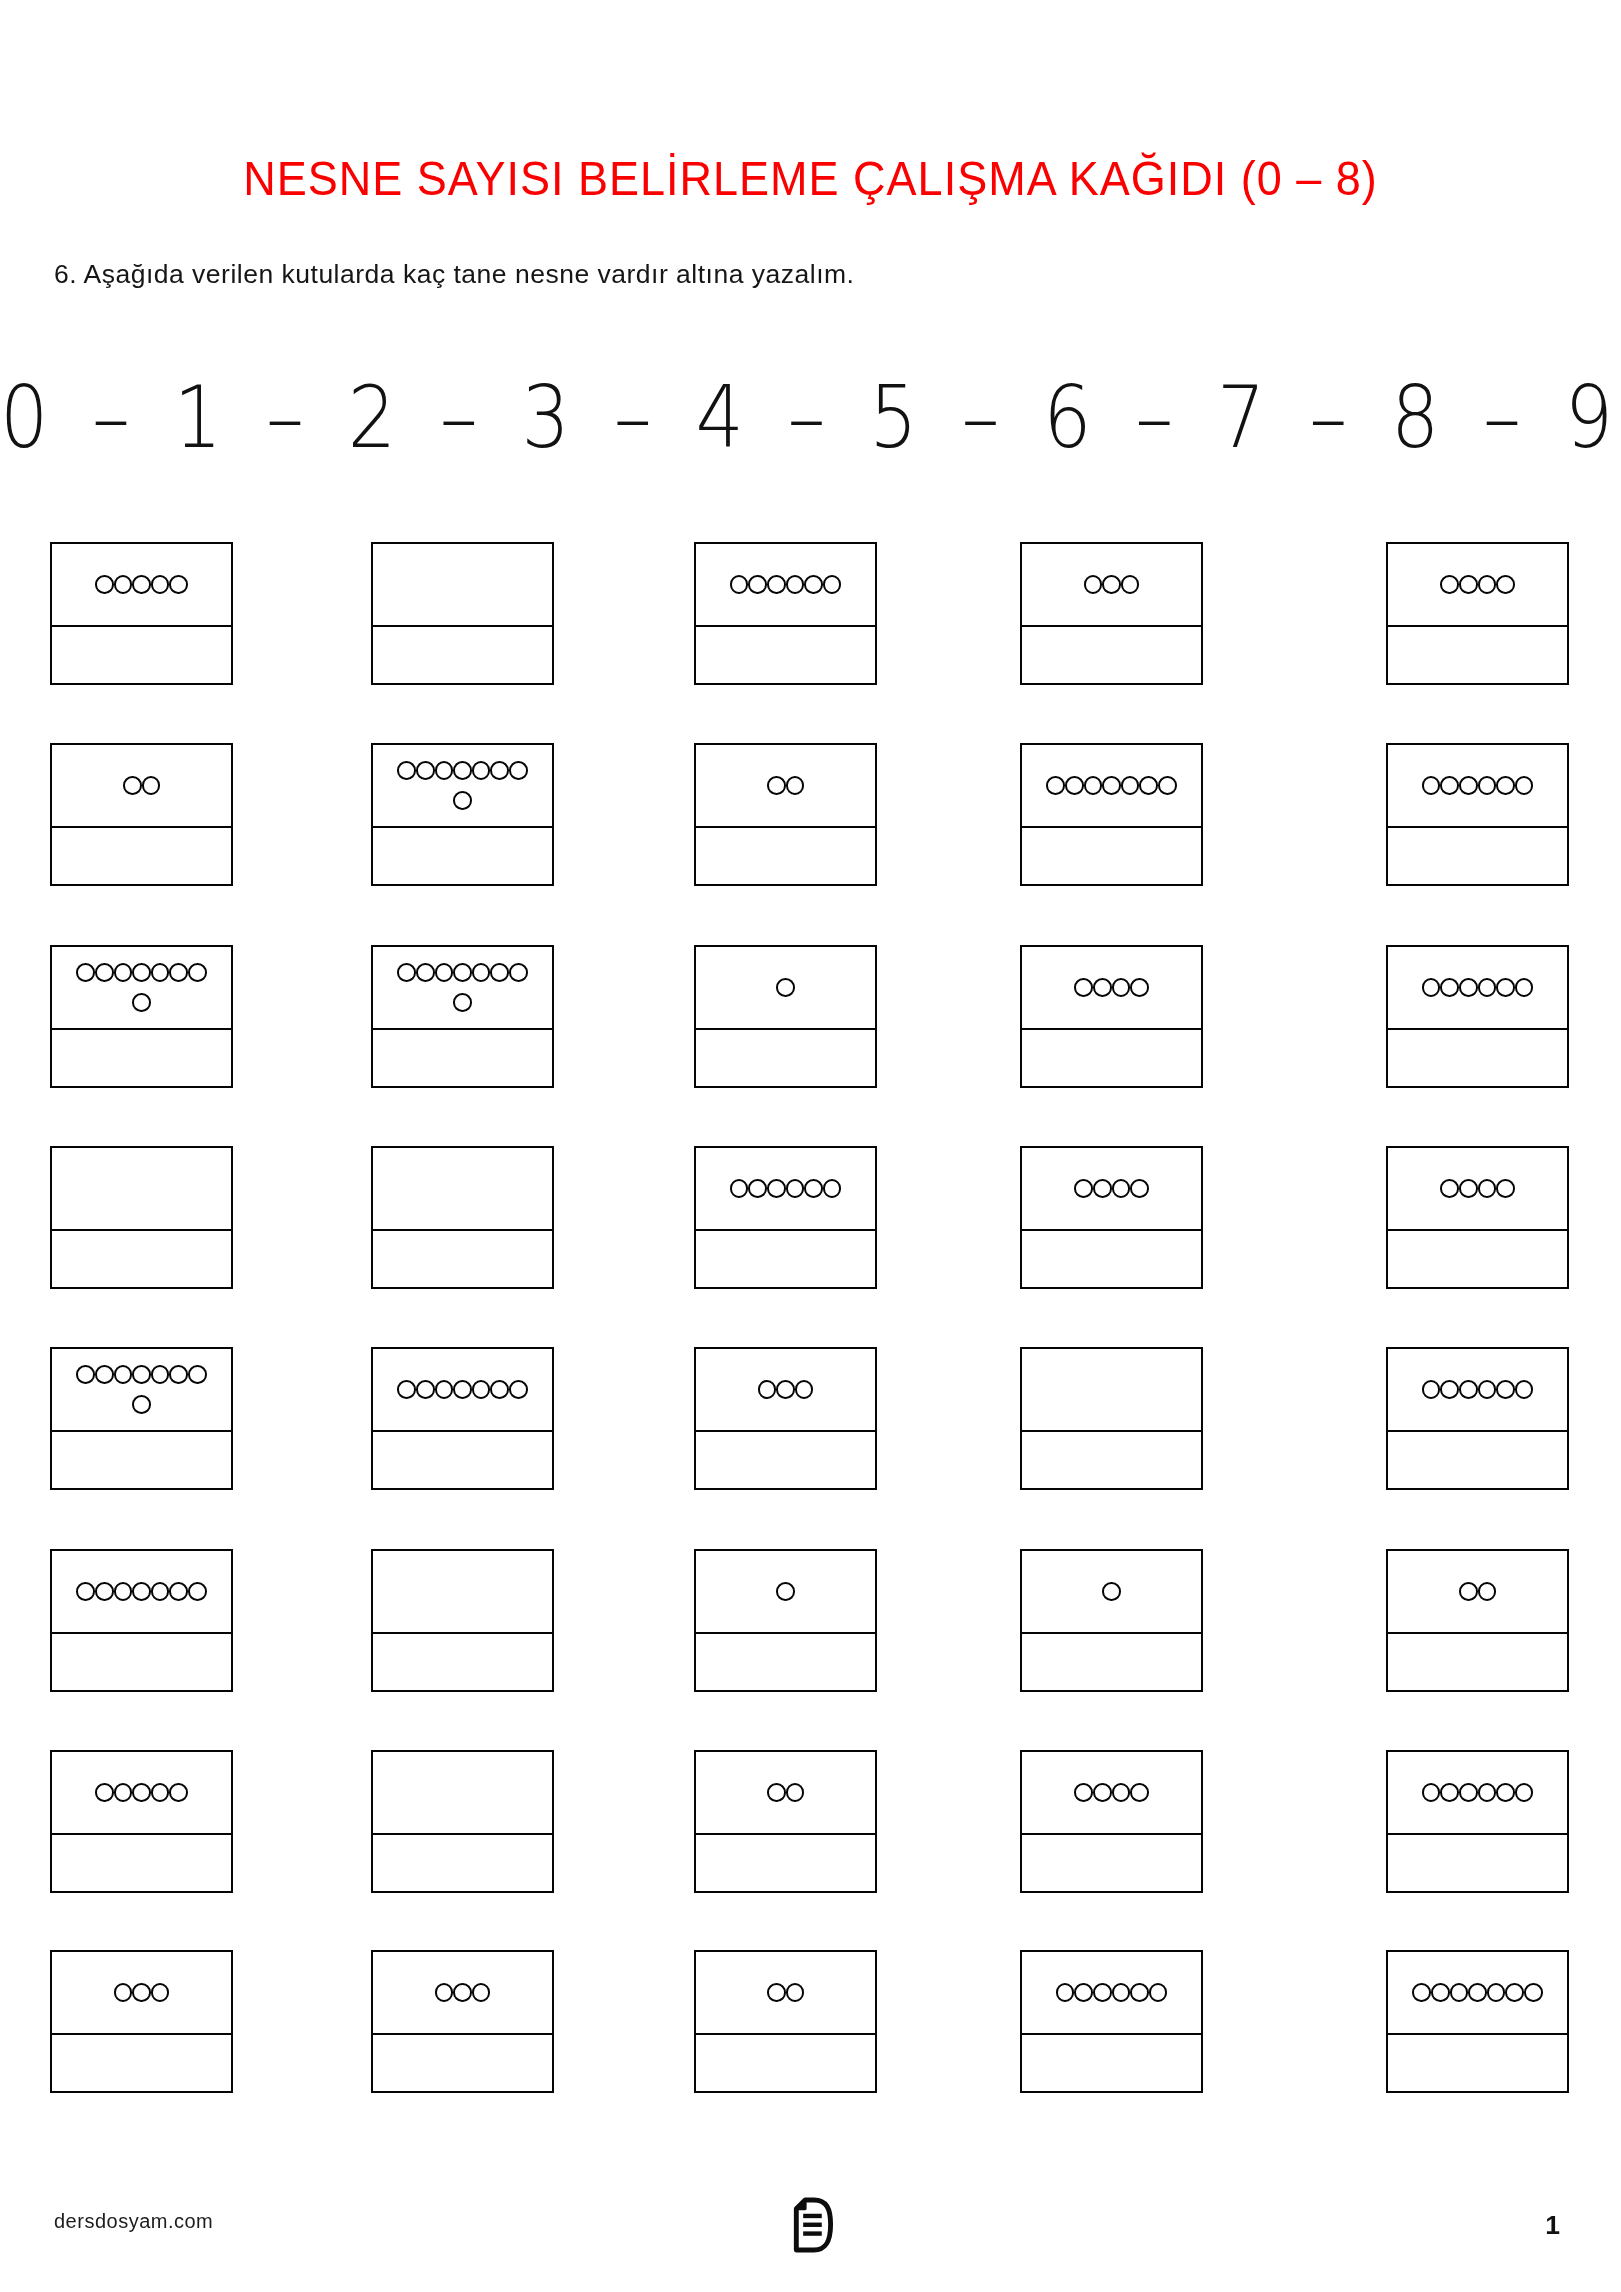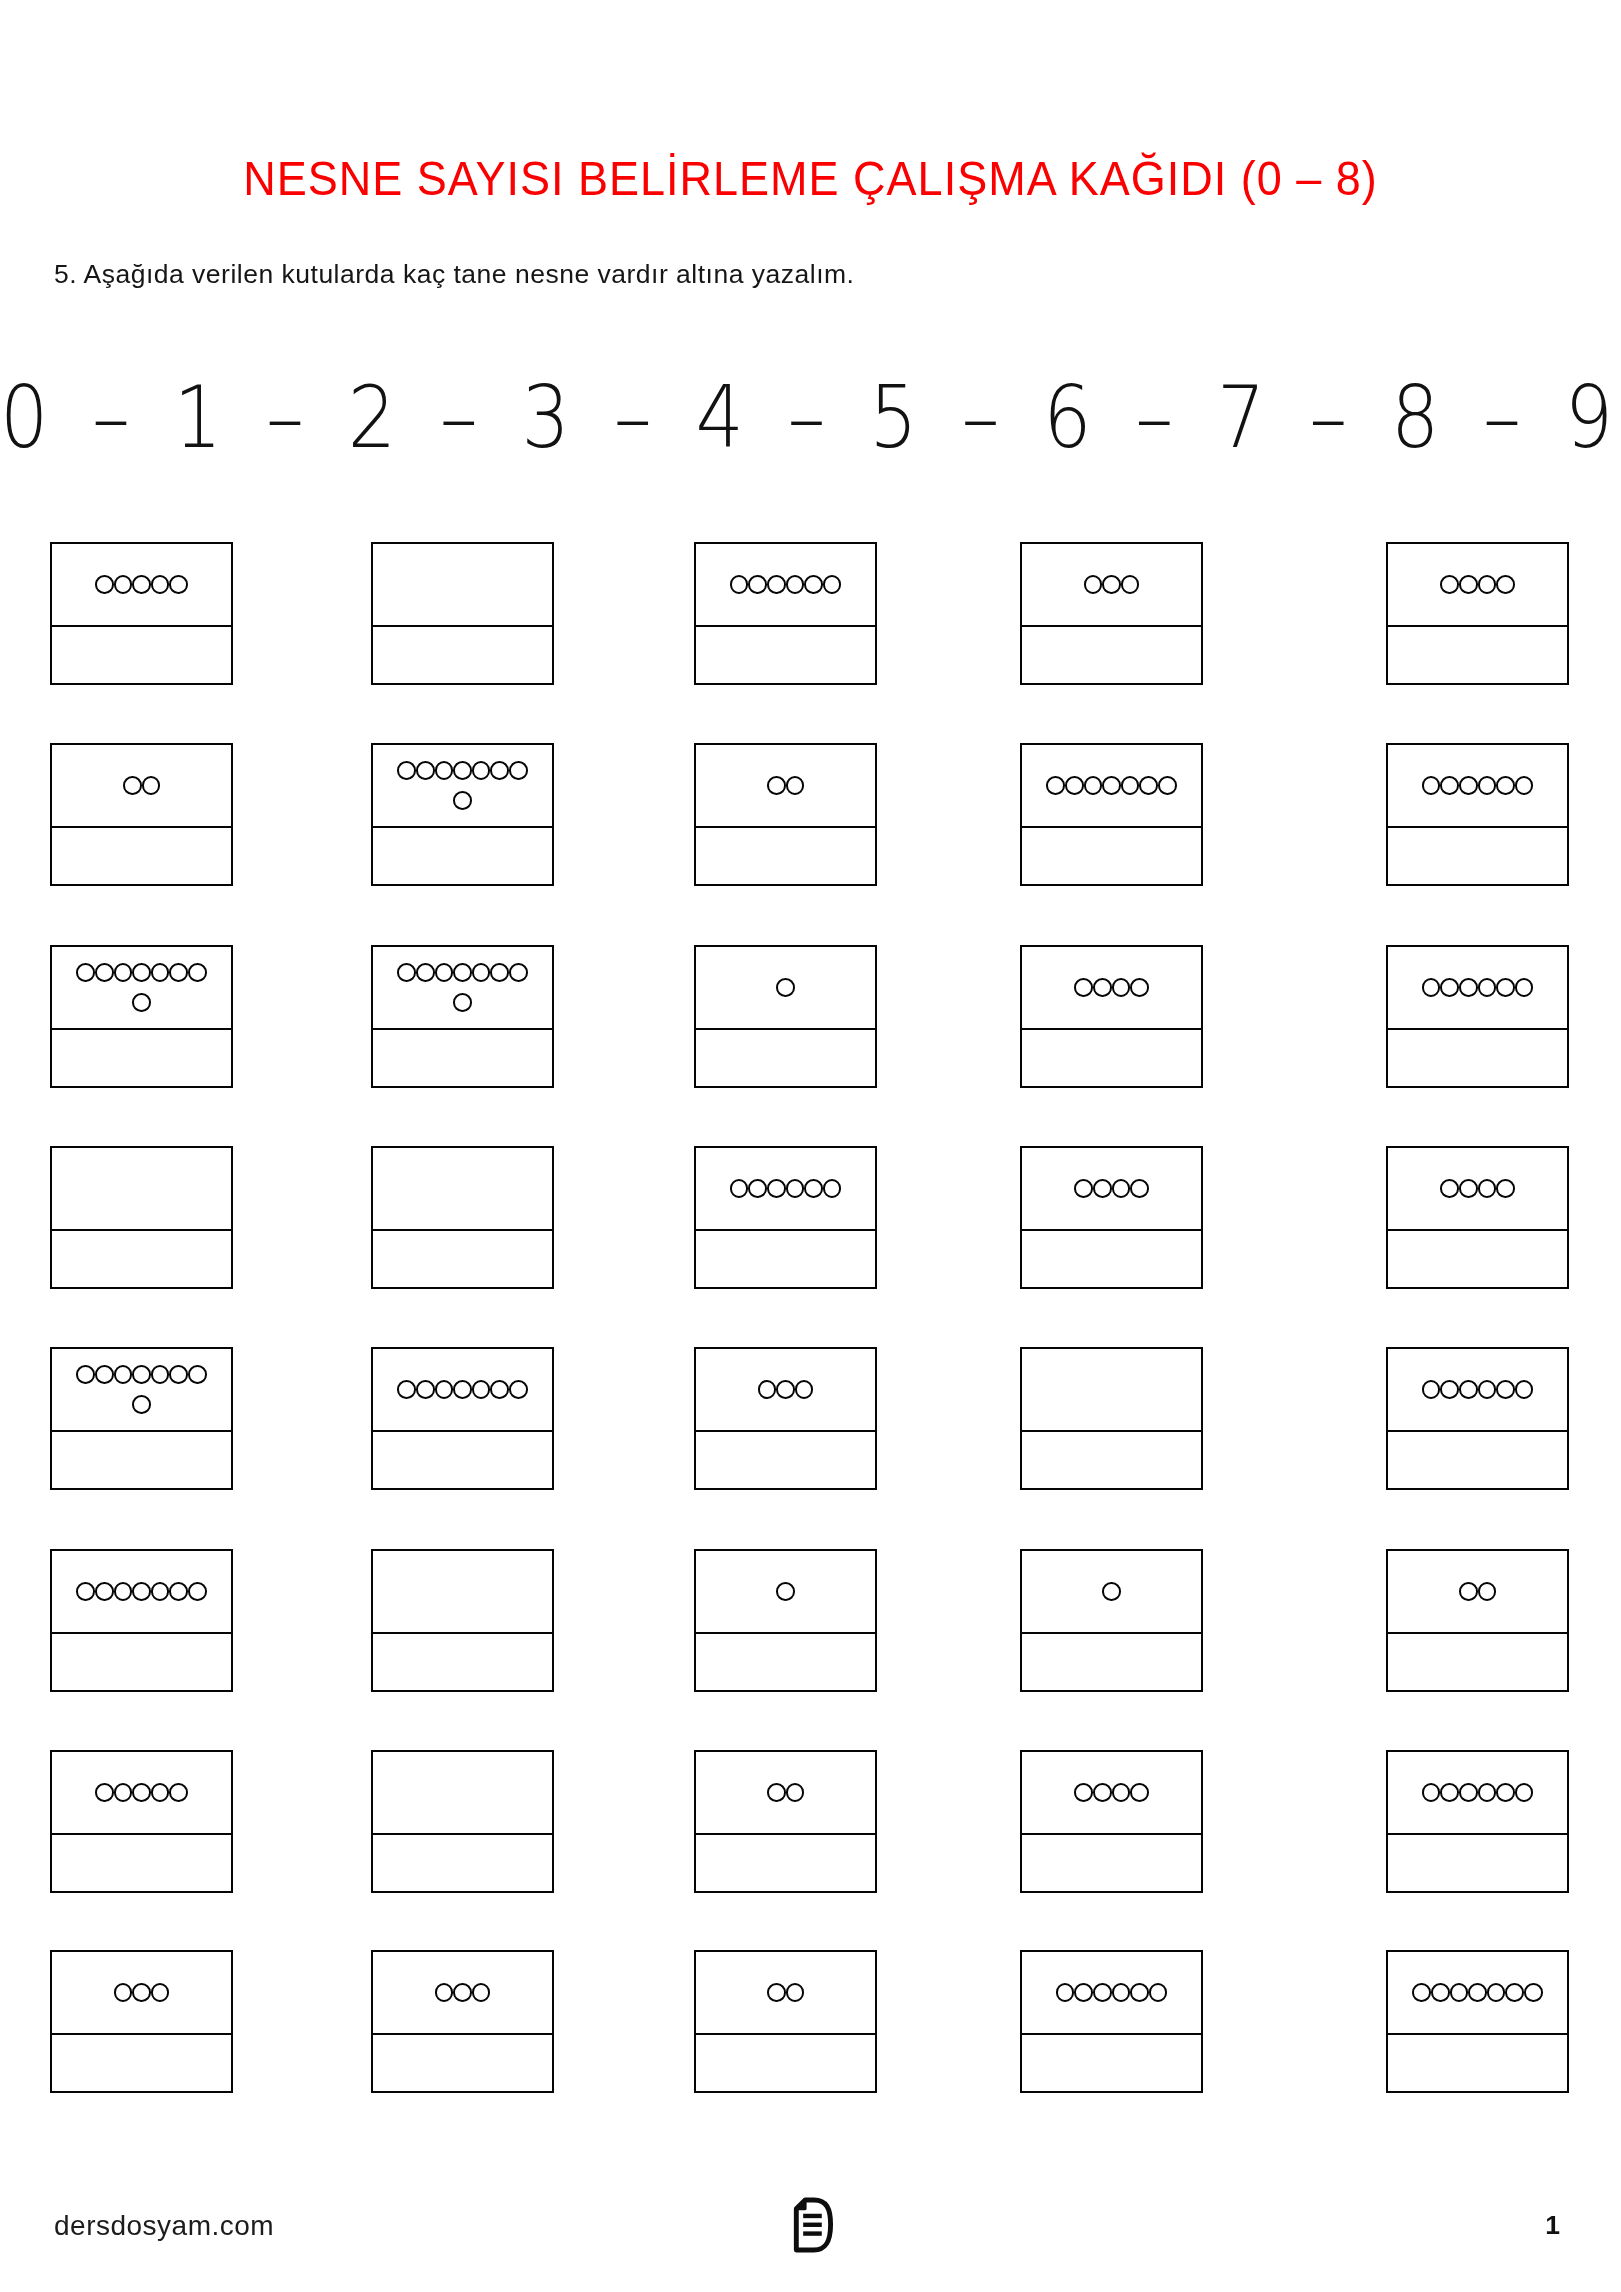--- a/index.html
+++ b/index.html
@@ -63,36 +63,36 @@
   .count-box.c0 { left: 0px; }
   .count-box.c1 { left: 321px; }
   .count-box.c2 { left: 644px; }
   .count-box.c3 { left: 970px; }
   .count-box.c4 { left: 1336px; }
   .footer {
     position: absolute; left: 0; top: 2196px; width: 100%; height: 69px;
   }
   .footer-site {
     position: absolute; left: 54px; top: 13.7px;
-    font-size: 28px; color: #1c1c1c; letter-spacing: 0.5px;
+    font-size: 20px; color: #1c1c1c; letter-spacing: 0.5px;
   }
   .footer-logo {
     position: absolute; left: 50%; top: 0; transform: translateX(-50%);
   }
   .footer-page {
     position: absolute; right: 61px; top: 13.7px;
     font-size: 26.5px; font-weight: 700; color: #111;
   }
 </style>
 </head>
 <body>
 
 <div class="page-title" style="color: rgb(251, 0, 0);">NESNE SAYISI BELİRLEME ÇALIŞMA KAĞIDI (0 – 8)</div>
 
-<div class="instruction">5. Aşağıda verilen kutularda kaç tane nesne vardır altına yazalım.</div>
+<div class="instruction">6. Aşağıda verilen kutularda kaç tane nesne vardır altına yazalım.</div>
 
 <div class="number-line">0 – 1 – 2 – 3 – 4 – 5 – 6 – 7 – 8 – 9</div>
 
 <div class="grid">
     <div class="grid-row" style="top: 0px;">
       <div class="count-box c0">
         <div class="obj-area">
           <div class="circle-row">
             <span class="circle"></span>
             <span class="circle"></span>

